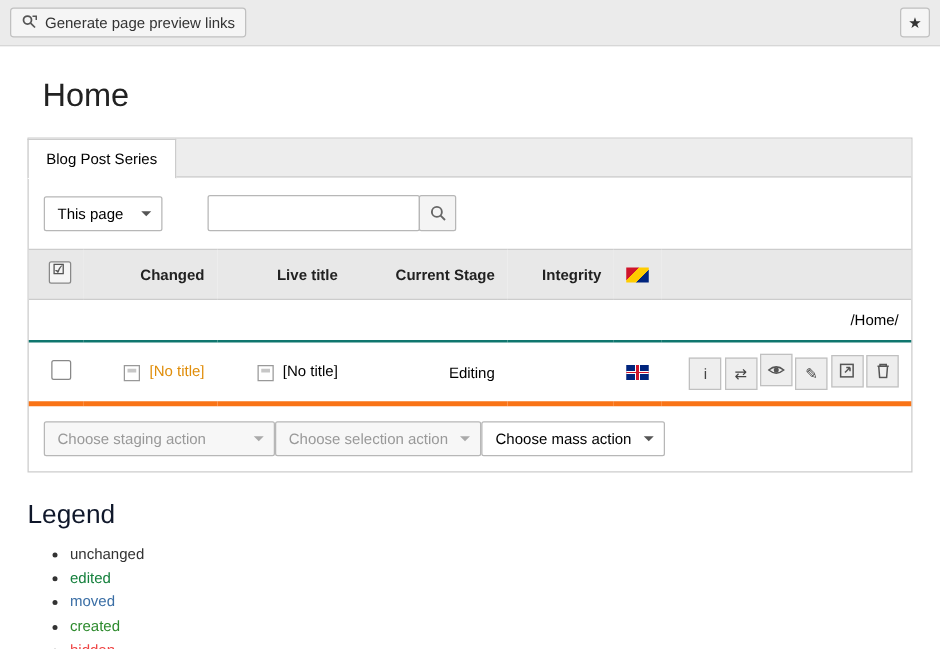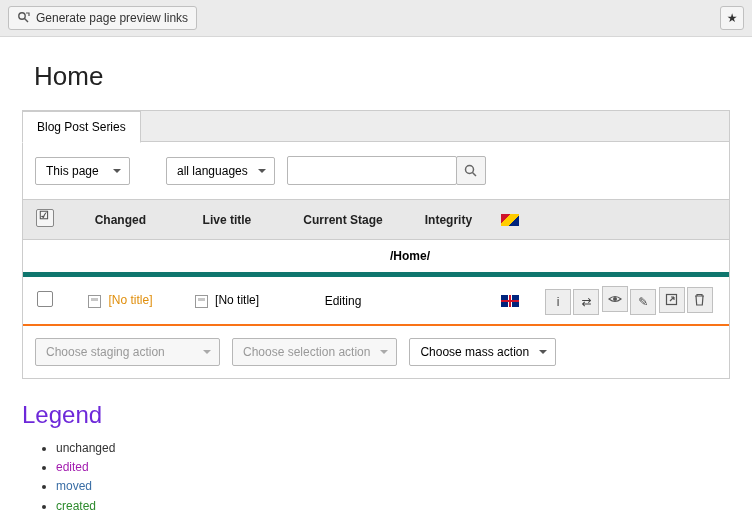--- a/index.html
+++ b/index.html
@@ -2,55 +2,55 @@
 <html><head>
 <meta charset="utf-8">
 <style>
 *{box-sizing:border-box;margin:0;padding:0;font-family:Verdana,Arial,sans-serif;font-size:12px}
 body{background:#fff}
 .toolbar{background:#ebebeb;border-bottom:1px solid #d7d7d7;padding:6px 8px;display:flex;justify-content:space-between;align-items:flex-end}
 .btn{background:#f5f5f5;border:1px solid #c0c0c0;border-radius:3px;padding:4px 8px;cursor:pointer;display:inline-flex;align-items:center;gap:5px;color:#333}
 .star-btn{width:24px;height:24px;display:flex;align-items:center;justify-content:center;font-size:15px}
 .content{padding:16px 22px}
 h1{font-size:26px;font-weight:400;margin:8px 12px 18px;color:#222}
-h2{font-size:24px;font-weight:400;margin:22px 0 10px;color:#6d28d9}
+h2{font-size:21px;font-weight:400;margin:22px 0 10px;color:#0f172a}
 .panel{border:1px solid #ccc}
 .tabs{background:#ededed;border-bottom:1px solid #ccc;display:flex}
 .tab{background:#fff;border:1px solid #ccc;border-bottom:1px solid #fff;margin:-1px 16px -1px -1px;padding:8px 14px;position:relative;top:1px}
 .filters{padding:14px 12px;display:flex;gap:12px;align-items:center}
 .select{border:1px solid #b7b7b7;border-radius:2px;padding:6px 26px 6px 10px;background:#fff;position:relative;cursor:pointer;min-width:95px;display:inline-flex;align-items:center}
 .select::after{content:"";position:absolute;right:8px;top:50%;margin-top:-2px;border:4px solid transparent;border-top-color:#555}
 .input{border:1px solid #b7b7b7;border-radius:2px;padding:6px 8px;width:170px;height:29px}
 .search-btn{border:1px solid #b7b7b7;border-radius:2px;width:30px;height:29px;background:#f4f4f4;display:flex;align-items:center;justify-content:center;cursor:pointer;margin-left:-1px}
 .grid{width:100%;border-collapse:collapse}
-.grid th,.grid td{padding:9px 10px;text-align:center;vertical-align:middle}
+.grid th,.grid td{padding:9px 10px;text-align:right;vertical-align:middle}
 .grid thead tr{background:#e8e8e8}
 .grid th{font-weight:700;border-top:1px solid #ccc;border-bottom:1px solid #ccc;color:#222}
-.path-row td{font-weight:700;border-bottom:5px solid #0f766e;padding-left:78px}
-.data-row td{border-bottom:2px solid #f97316}
+.path-row td{font-weight:400;border-bottom:2px solid #0f766e;padding-left:78px}
+.data-row td{border-bottom:4px solid #f97316}
 .chk{width:16px;height:16px;border:1px solid #888;border-radius:2px;display:inline-block;background:#fff}
 .chk-hdr{width:18px;height:18px;border:1px solid #888;border-radius:2px;display:inline-block;background:#f5f5f5;position:relative}
 .chk-hdr::after{content:"☑";position:absolute;left:2px;top:-1px;font-size:11px;color:#555}
 .page-icon{display:inline-block;width:13px;height:13px;border:1px solid #999;background:#fff;margin-right:4px;vertical-align:middle;position:relative}
 .page-icon::before{content:"";position:absolute;left:2px;top:2px;right:2px;height:3px;background:#c7c7c7}
 .edited{color:#e08e0b}
 .flag{display:inline-block;width:18px;height:12px;position:relative;vertical-align:middle}
 .flag-uk{background:linear-gradient(#00247d,#00247d)}
 .flag-uk::before{content:"";position:absolute;inset:0;background:linear-gradient(to bottom,transparent 40%,#fff 40%,#fff 60%,transparent 60%),linear-gradient(to right,transparent 40%,#fff 40%,#fff 60%,transparent 60%)}
 .flag-uk::after{content:"";position:absolute;inset:0;background:linear-gradient(to bottom,transparent 45%,#cf142b 45%,#cf142b 55%,transparent 55%),linear-gradient(to right,transparent 45%,#cf142b 45%,#cf142b 55%,transparent 55%)}
 .flag-multi{background:linear-gradient(135deg,#cf142b 0 33%,#ffcc00 33% 66%,#00247d 66% 100%)}
 .actions-cell{text-align:right;white-space:nowrap}
 .action-btn{border:1px solid #c0c0c0;background:#eee;width:26px;height:26px;display:inline-flex;align-items:center;justify-content:center;cursor:pointer;color:#444;font-size:13px;margin-left:-1px}
 .action-btn:first-child{margin-left:0}
-.bottom-actions{padding:12px;display:flex;gap:12px}
+.bottom-actions{padding:12px;display:flex;}
 .sel-disabled{color:#999;background:#f7f7f7}
 .sel-disabled::after{border-top-color:#aaa}
 .legend{list-style:disc;padding-left:34px;line-height:1.6;color:#333}
 .legend .unchanged{color:#333}
-.legend .edited{color:#a21caf}
+.legend .edited{color:#15803d}
 .legend .moved{color:#3a6ea5}
 .legend .created{color:#2d8a2d}
 .legend .hidden{color:#ef4444}
 svg{display:block}
 .filters .gap{width:12px}
 .col-narrow{width:44px;text-align:center}
 </style>
 </head>
 <body>
 
@@ -78,23 +78,20 @@
       <div class="tab">
         <span>Blog Post Series</span>
       </div>
     </div>
 
     <div class="filters">
       <div class="select">
         <span>This page</span>
       </div>
       <div class="gap"></div>
-      <div class="select">
-        <span>all languages</span>
-      </div>
       <div style="display:flex">
         <input class="input" type="text" value="" style="">
         <button class="search-btn">
           <span>
               <svg width="13" height="13" viewBox="0 0 13 13">
                 <circle cx="5.5" cy="5.5" r="4" fill="none" stroke="#666" stroke-width="1.5"></circle>
                 <path d="M8.5 8.5 L12 12" stroke="#666" stroke-width="1.5"></path>
               </svg>
             </span>
         </button>

